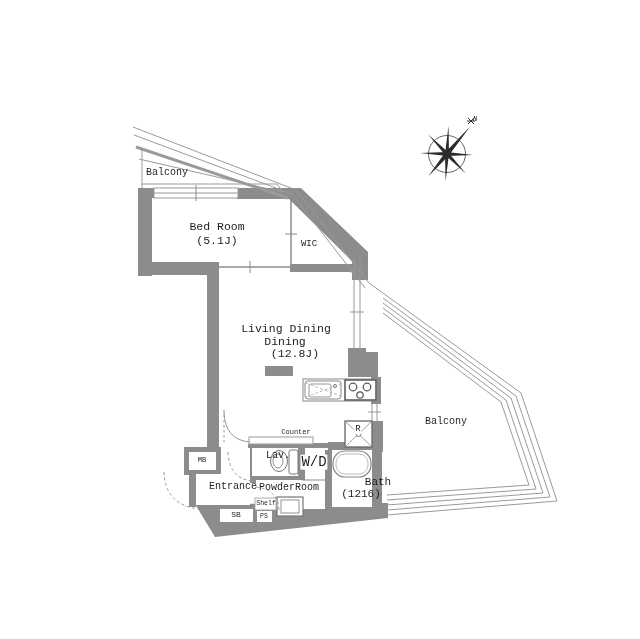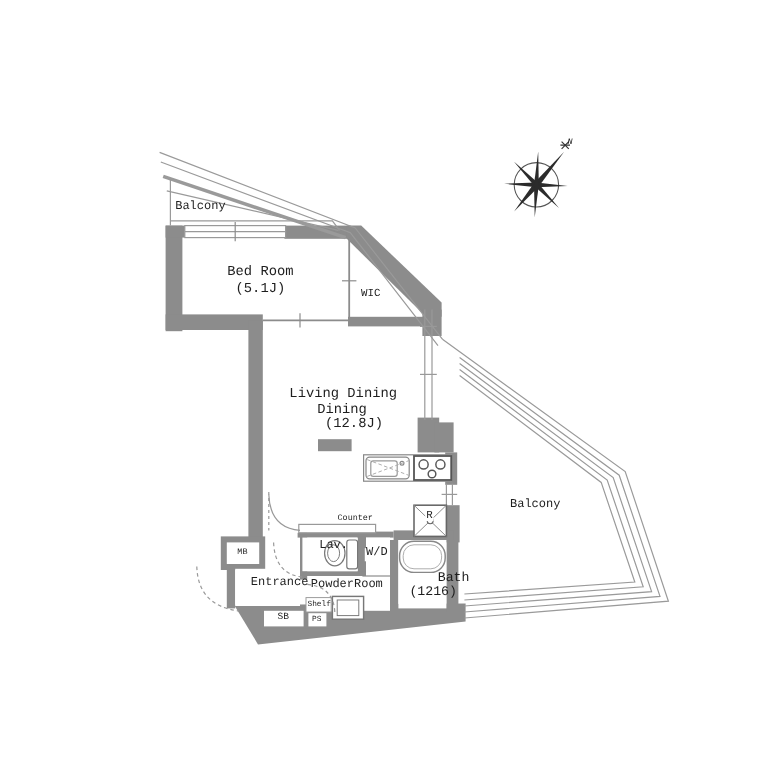--- a/index.html
+++ b/index.html
@@ -5,21 +5,21 @@
   html,body{margin:0;padding:0;background:#fff;}
   #stage{position:relative;width:588px;height:639px;background:#ffffff;overflow:hidden;
          font-family:Liberation Mono, monospace;}
   #plan-svg{position:absolute;left:0;top:0;}
   .lbl{position:absolute;transform:translate(-50%,-50%);white-space:nowrap;
        color:#1e1e1e;text-align:center;line-height:1.05;}
   .f12{font-size:11.5px;}
   .f11{font-size:11px;}
   .f10{font-size:10px;}
   .f9{font-size:9px;}
-  .f85{font-size:10px;text-align:center;}
+  .f85{font-size:14px;text-align:center;}
   .f8{font-size:8px;}
   .f7{font-size:7px;}
   .f65{font-size:6.5px;}
   .bgw{background:#fff;padding:0 1px;}
   .nlbl{font-style:italic;font-size:7px;color:#111;}
 </style>
 </head>
 <body>
 
 <div id="stage">

